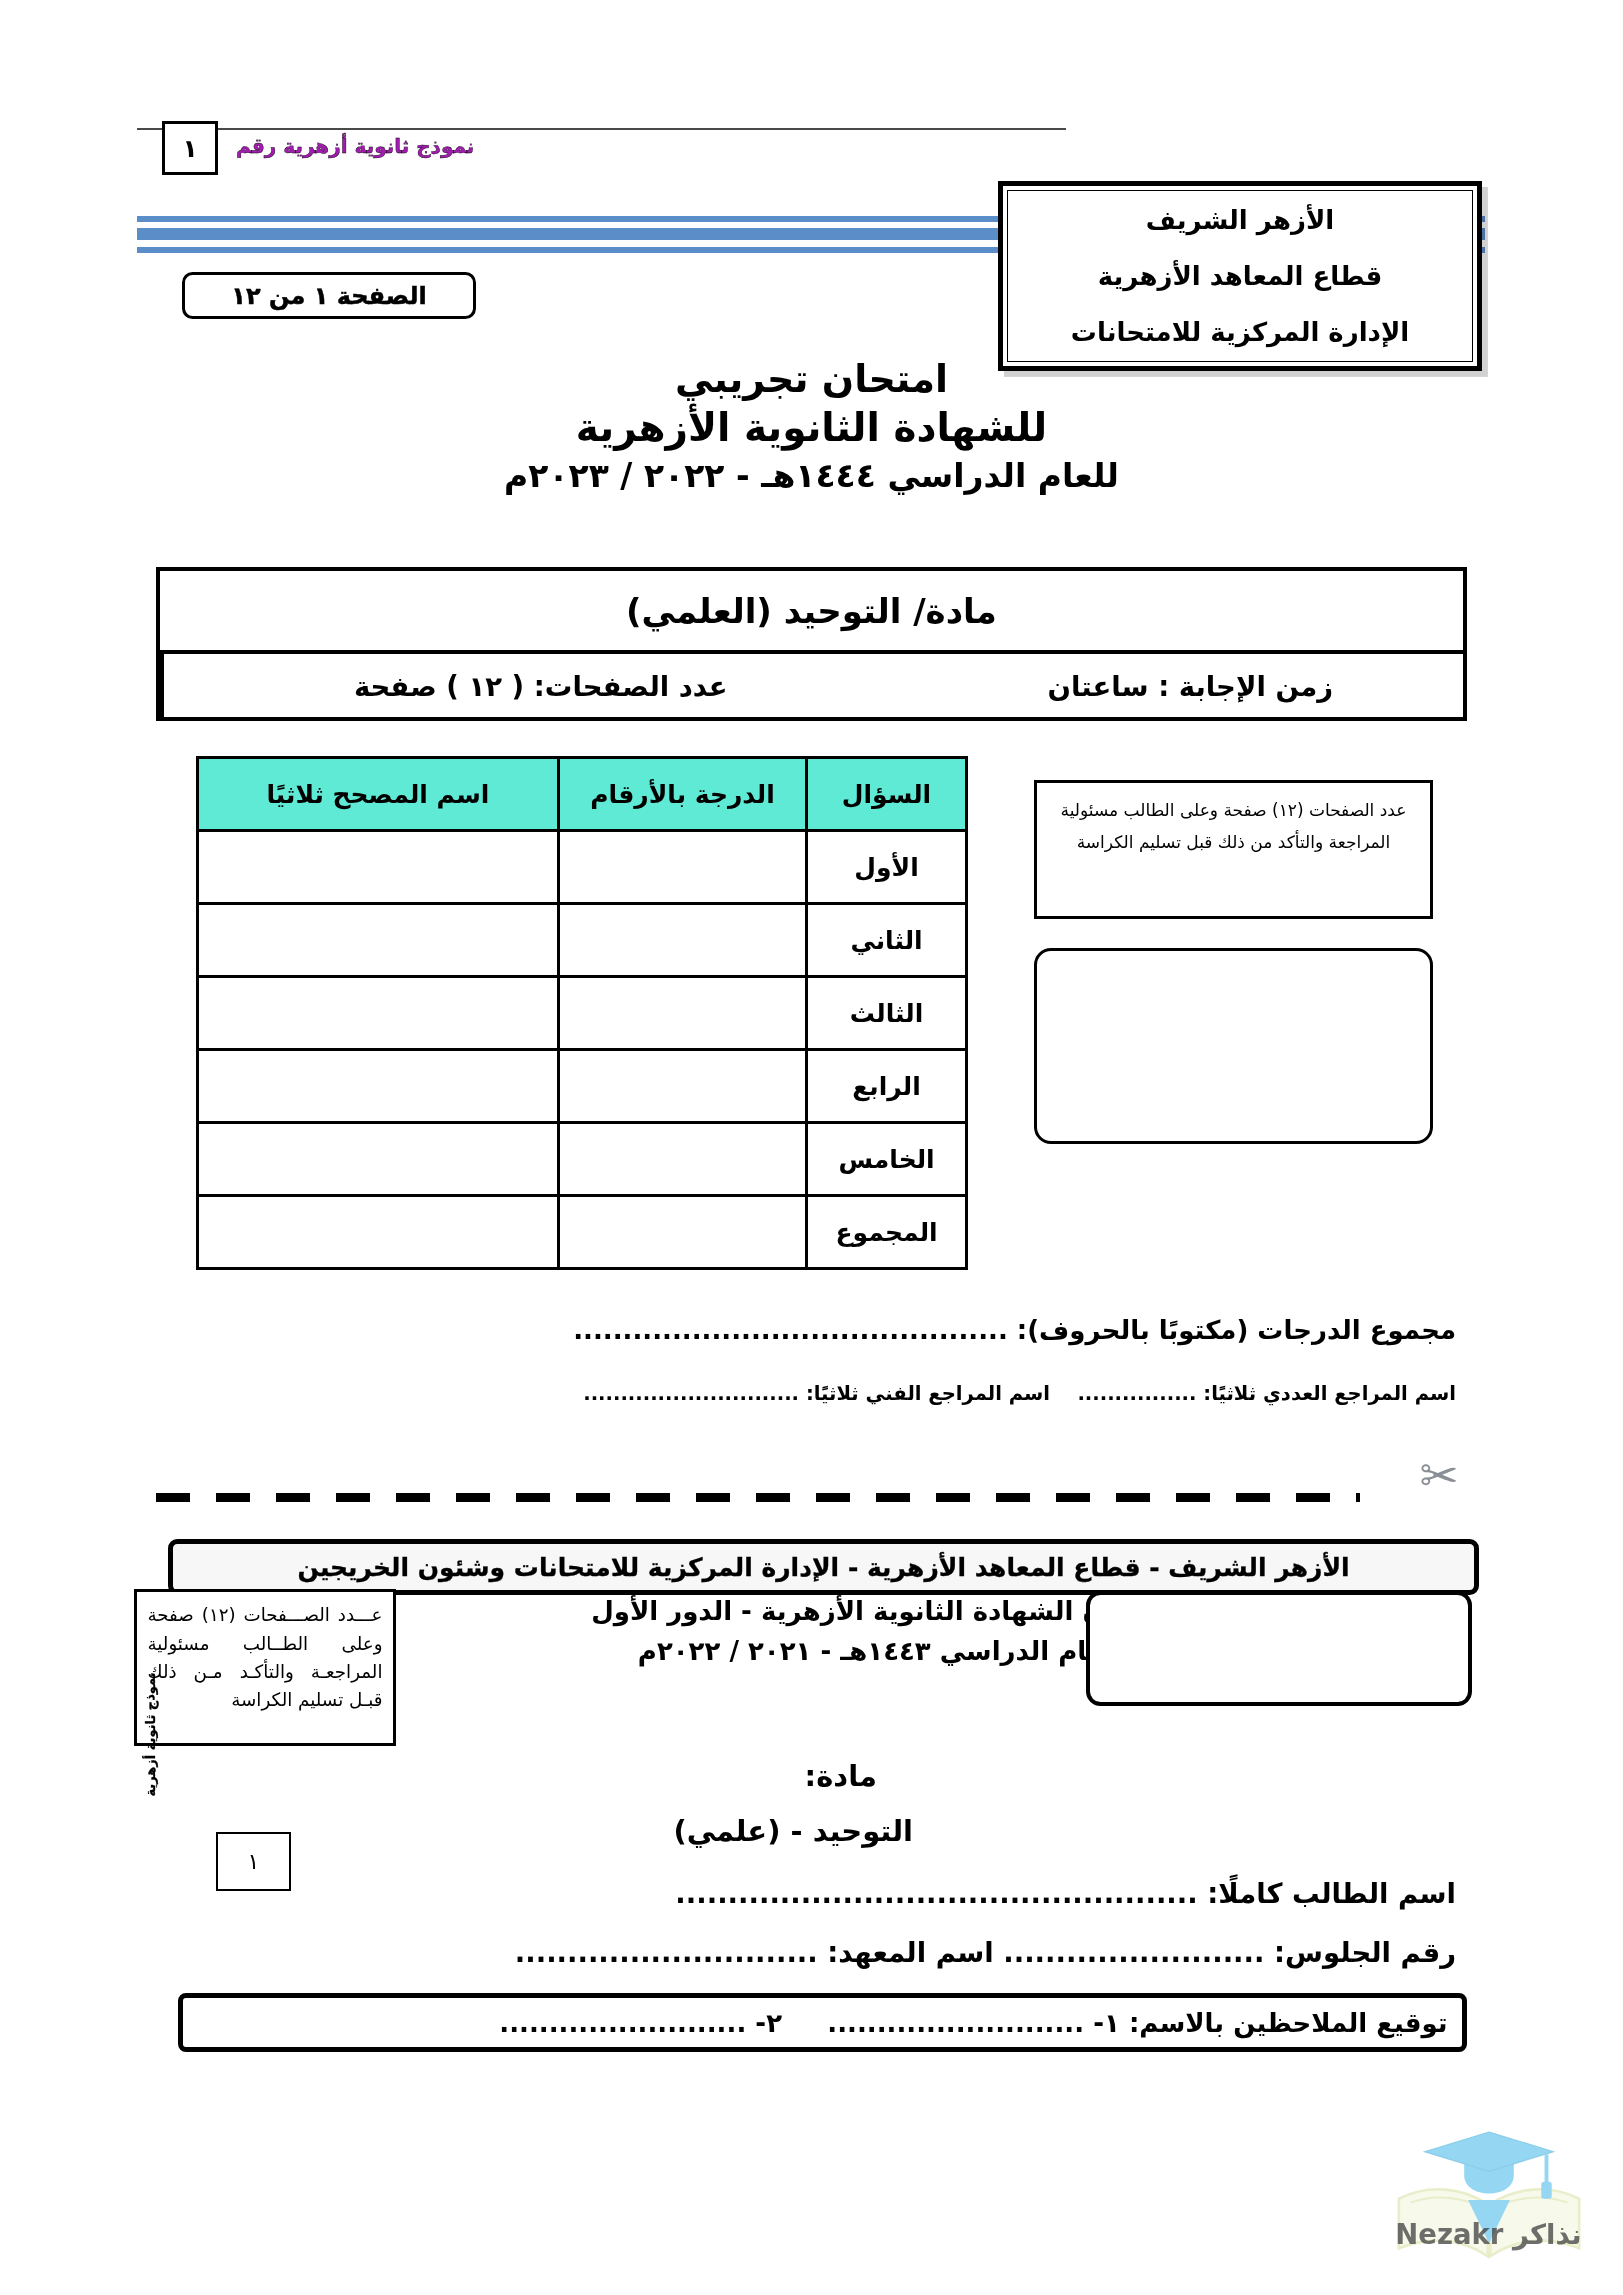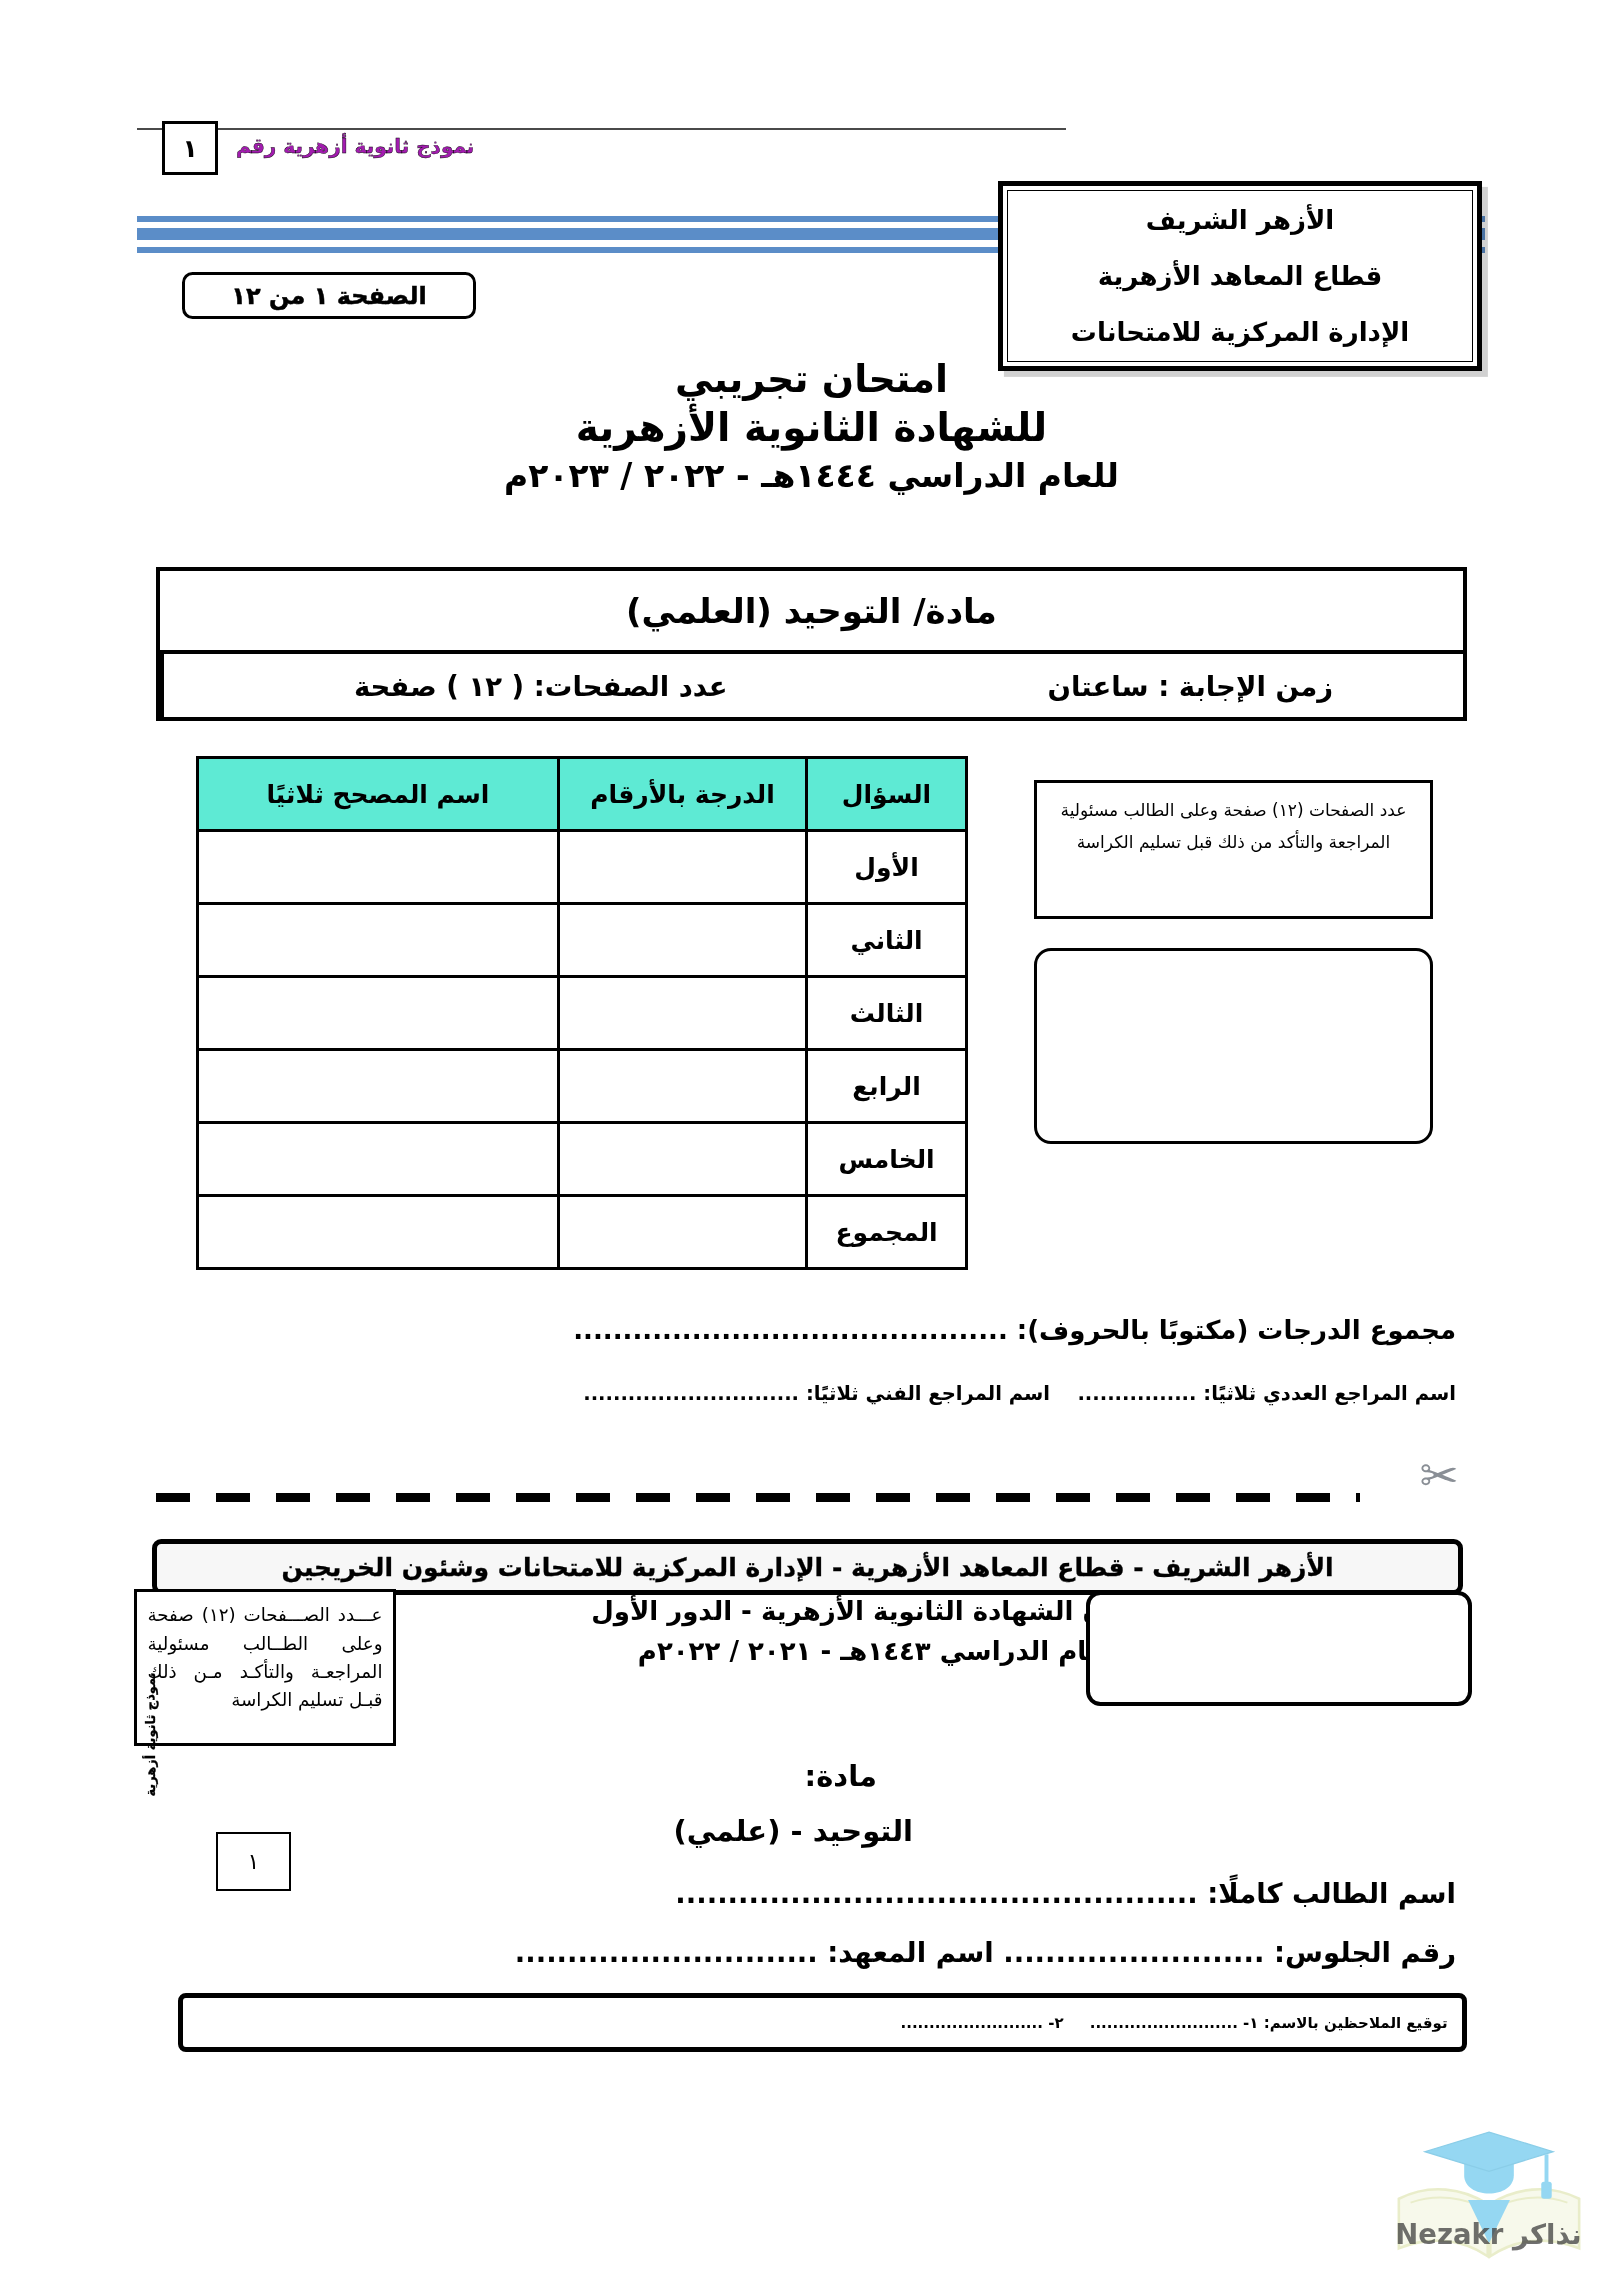--- a/index.html
+++ b/index.html
@@ -278,21 +278,21 @@
     width: 85px;
     height: 46px;
     color: #8a8f96;
     font-size: 47px;
     line-height: 46px;
   }
 
   
   .banner {
     position: absolute;
-    left: 152px;
+    left: 168px;
     top: 1539px;
     width: 1311px;
     height: 56px;
     border: 5.2px solid #000;
     border-radius: 9.2px;
     background: #f7f7f7;
     box-sizing: border-box;
     display: flex;
     align-items: center;
     justify-content: center;
@@ -407,21 +407,21 @@
     height: 59px;
     border: 5.2px solid #000;
     border-radius: 7.9px;
     background: #fff;
     box-sizing: border-box;
     display: flex;
     align-items: center;
     padding-right: 14.4px;
   }
   .observers-bar .txt {
-    font-size: 15px;
+    font-size: 26px;
     font-weight: bold;
     white-space: nowrap;
   }
 
   .dots-sm { letter-spacing: 1.3px; font-weight: bold; }
 
   
   .logo {
     position: absolute;
     left: 1391px;

